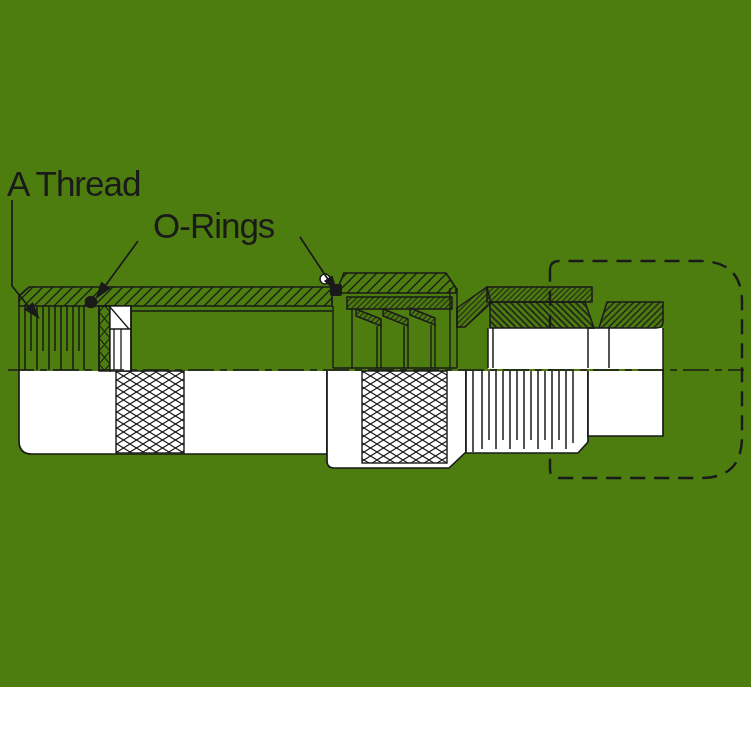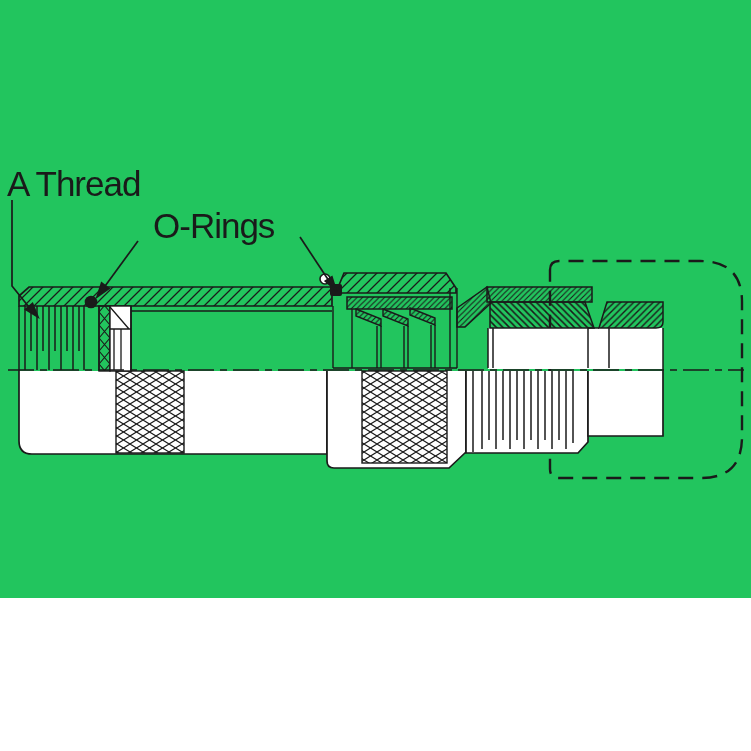--- a/index.html
+++ b/index.html
@@ -1,16 +1,16 @@
 <!DOCTYPE html>
 <html><head>
 <meta charset="utf-8">
 <style>
   html,body{margin:0;padding:0;background:#ffffff;}
-  #stage{position:relative;width:751px;height:598px;background:#22c55e;overflow:hidden;
+  #stage{position:relative;width:751px;height:687px;background:#4d7c0f;overflow:hidden;
          font-family:"Liberation Sans","DejaVu Sans",sans-serif;}
   svg{display:block;}
   text.callout{font-family:"Liberation Sans","DejaVu Sans",sans-serif;
                font-size:35px;letter-spacing:-1px;fill:#1a1a1a;}
 </style>
 </head>
 <body>
 
 <div id="stage">
 <svg width="751" height="751" viewBox="0 0 751 751">

